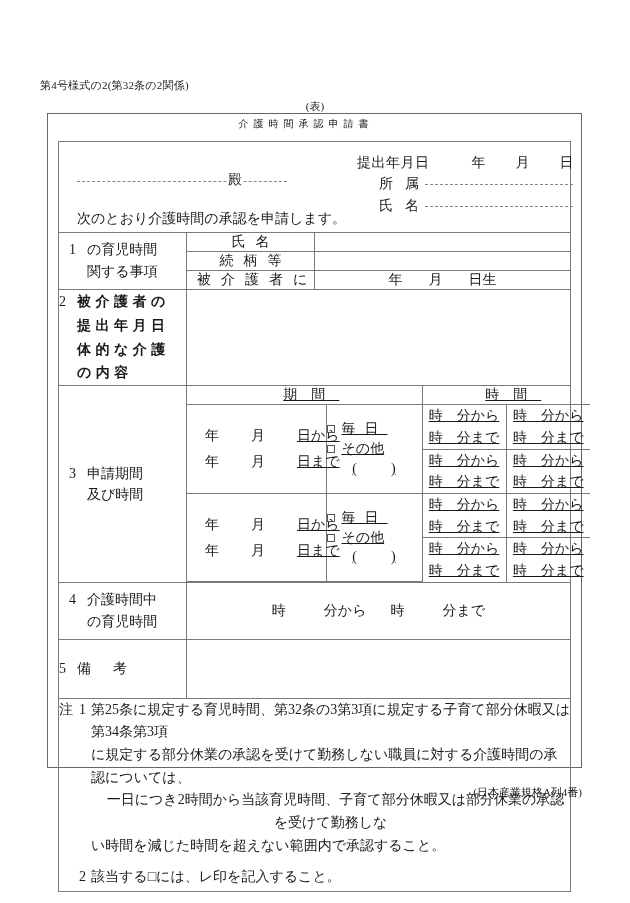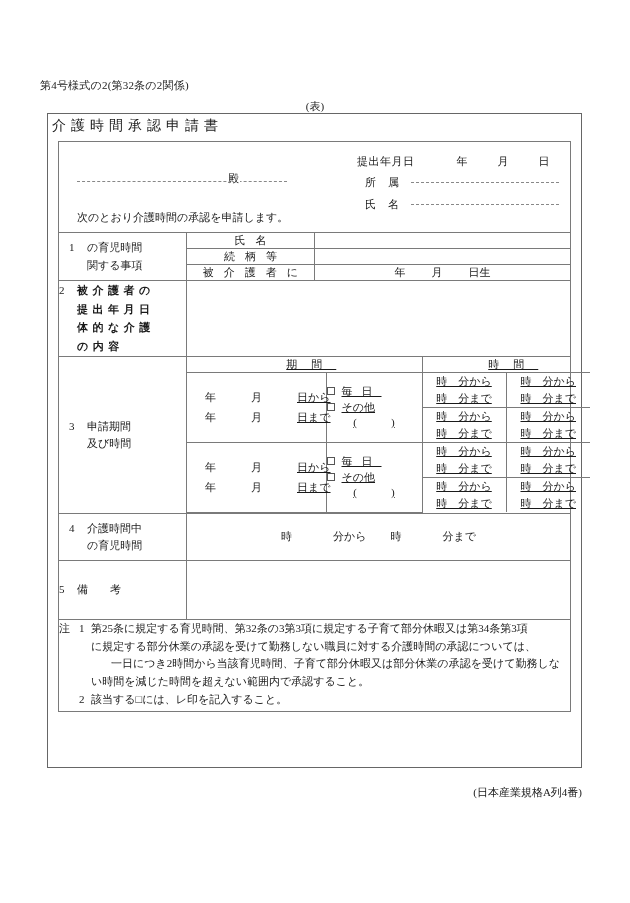--- a/index.html
+++ b/index.html
@@ -47,35 +47,36 @@
     border: 1px solid #666;
     box-sizing: border-box;
   }
 
   
   .doc-title {
     position: absolute;
     left: 47px;
     top: 117px;
     width: 513px;
-    font-size: 14px;
+    text-align: center;
+    font-size: 10px;
     letter-spacing: 5px;
     text-indent: 5px;
     white-space: nowrap;
   }
 
   
   table.main-table {
     position: absolute;
     left: 58px;
     top: 141px;
     width: 513px;
     border-collapse: collapse;
     table-layout: fixed;
-    font-size: 11px;
+    font-size: 14px;
   }
   table.main-table td {
     border: 1px solid #7a7a7a;
     padding: 0;
     vertical-align: middle;
   }
 
   
   .header-cell {
     height: 90px;
@@ -103,21 +104,21 @@
   }
   .hdr-dono {
     position: absolute;
     left: 168px;
     top: 29px;
     background: #fff;
     padding: 0 1px;
   }
   .hdr-field {
     position: absolute;
-    left: 306px;
+    left: 320px;
     white-space: nowrap;
   }
   .hdr-field.affil { top: 33px; }
   .hdr-field.name  { top: 55px; }
   .hdr-field .fl {
     display: inline-block;
     width: 40px;
     letter-spacing: 12px;
   }
   .hdr-field .fline {
@@ -272,20 +273,21 @@
   .sec5-label .txt { letter-spacing: 22px; }
 
   
   .notes-cell {
     padding: 9px 12px 9px 10px;
     line-height: 1.62;
     vertical-align: top;
   }
   .note-item {
     display: flex;
+    margin-bottom: 9px;
   }
   .note-item:last-child { margin-bottom: 2px; }
   .note-marker {
     flex: 0 0 auto;
     width: 32px;
     white-space: nowrap;
   }
   .note-marker .nlabel { display: inline-block; width: 20px; }
   .note-body { flex: 1 1 auto; }
   .note-body p { margin: 0; }

